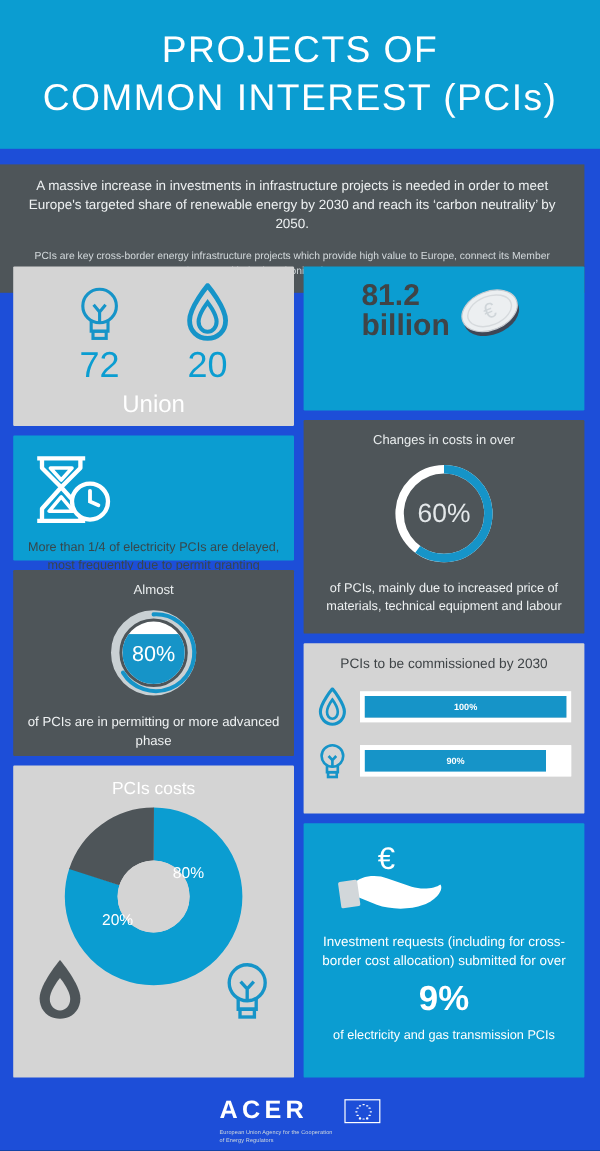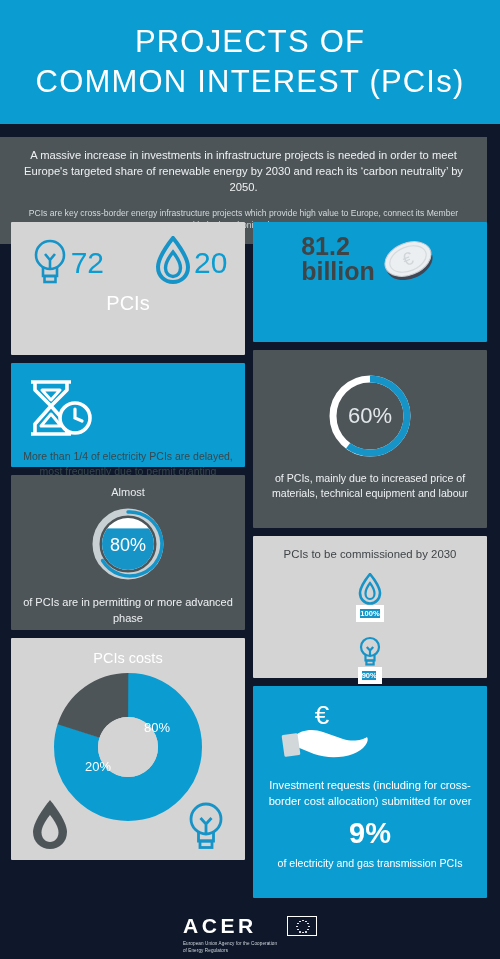--- a/index.html
+++ b/index.html
@@ -2,21 +2,21 @@
 <html><head>
 <meta charset="utf-8">
 <style>
   * { margin:0; padding:0; box-sizing:border-box; }
   body {
     width:500px; height:959px;
     background:#06303f;
     font-family:"Liberation Sans", sans-serif;
     overflow:hidden;
   }
-  .page { position:relative; width:500px; height:959px; background:#0f172a; }
+  .page { position:relative; width:500px; height:959px; background:#1d4ed8; }
 
   
   .header {
     background:#0b9dd1;
     height:124px;
     display:flex; flex-direction:column;
     align-items:center; justify-content:center;
   }
   .header h1 {
     color:#ffffff;
@@ -52,51 +52,51 @@
   .col { display:flex; flex-direction:column; gap:8px; width:234px; }
 
   .card { border-radius:1px; position:relative; }
   .bg-gray  { background:#d4d4d4; }
   .bg-blue  { background:#0b9dd1; }
   .bg-slate { background:#4e5559; }
 
   
   .c-counts { height:133px; padding:14px 0 0 0; text-align:center; }
   .counts-row { display:flex; justify-content:center; gap:48px; }
-  .count-item { display:flex; flex-direction:row; align-items:center; }
+  .count-item { display:flex; flex-direction:column; align-items:center; }
   .count-num { color:#0b9dd1; font-size:30px; font-weight:400; line-height:1; margin-top:4px; }
   .counts-label { color:#ffffff; font-size:20px; font-weight:400; margin-top:6px; }
 
   
   .c-hour { height:104px; padding:14px 10px 0 10px; text-align:center; }
   .c-hour .cap { color:#37474c; font-size:10.5px; line-height:1.45; margin-top:10px; }
 
   
   .c-g80 { height:155px; padding:11px 10px 0 10px; text-align:center; }
   .c-g80 .top { color:#e9edee; font-size:11px; }
   .c-g80 .cap { color:#eef1f2; font-size:11px; line-height:1.42; margin-top:9px; }
 
   
-  .c-costs { height:222px; padding:12px 0 0 0; text-align:center; }
+  .c-costs { height:260px; padding:12px 0 0 0; text-align:center; }
   .c-costs .title { color:#ffffff; font-size:14.5px; }
 
   
   .c-bill { height:120px; padding:10px 12px 0 12px; text-align:center; }
   .bill-row { display:flex; align-items:center; justify-content:center; gap:2px; }
   .bill-num { color:#3f4447; font-size:25px; font-weight:700; line-height:1.0; text-align:left; }
   .bill-num .b2 { display:block; }
   .c-bill .cap { color:#ffffff; font-size:10.6px; line-height:1.42; margin-top:9px; }
 
   .c-60 { height:178px; padding:11px 10px 0 10px; text-align:center; }
   .c-60 .top { color:#e9edee; font-size:10.8px; }
   .c-60 .cap { color:#eef1f2; font-size:10.6px; line-height:1.42; margin-top:8px; }
 
   .c-bars { height:142px; padding:12px 11px 0 11px; }
   .c-bars .title { color:#3f4447; font-size:11.4px; text-align:center; }
-  .bar-row { display:flex; align-items:center; gap:0; margin-top:13px;flex-direction:column; }
+  .bar-row { display:flex; align-items:center; gap:10px; margin-top:13px; }
   .bar-outer {
     flex:1; height:26px; background:#ffffff;
     border:4px solid #ffffff; display:flex; align-items:center;
   }
   .bar-fill {
     height:100%; background:#1694c8;
     display:flex; align-items:center; justify-content:center;
     color:#ffffff; font-size:7.6px; font-weight:700;
   }
 
@@ -168,21 +168,21 @@
           <div class="count-item">
             <span>
               <svg width="42" height="50" viewBox="0 0 42 50">
                 <path d="M21 2 C21 2 6 20 6 31 C6 40 12.7 46 21 46 C29.3 46 36 40 36 31 C36 20 21 2 21 2 Z" fill="none" stroke="#1694c8" stroke-width="4"></path>
                 <path d="M21 16 C21 16 13.5 25.5 13.5 32 C13.5 37 16.9 40.5 21 40.5 C25.1 40.5 28.5 37 28.5 32 C28.5 25.5 21 16 21 16 Z" fill="none" stroke="#1694c8" stroke-width="3.4"></path>
               </svg>
             </span>
             <span class="count-num">20</span>
           </div>
         </div>
-        <div class="counts-label">PCIs</div>
+        <div class="counts-label">Union</div>
       </div>
 
       <div class="card bg-blue c-hour">
         <span>
           <svg width="74" height="62" viewBox="0 0 74 62">
             <g fill="none" stroke="#ffffff" stroke-width="3.6" stroke-linejoin="round">
               <path d="M10 5 L50 5 M10 57 L50 57"></path>
               <path d="M14 5 L14 13 L30 29 L14 47 L14 57"></path>
               <path d="M46 5 L46 13 L30 29 L46 47 L46 57"></path>
               <path d="M21 13 L39 13 L30 23 Z" stroke-width="3"></path>
@@ -264,20 +264,21 @@
                 <ellipse cx="31" cy="27" rx="24" ry="16" fill="#eceff1" stroke="#c7ccd1" stroke-width="1"></ellipse>
                 <ellipse cx="31" cy="27" rx="19" ry="12" fill="none" stroke="#d6dadd" stroke-width="1.2"></ellipse>
                 <text x="31" y="33" text-anchor="middle" fill="#cfd5d9" font-size="18" font-family="Liberation Sans, sans-serif">€</text>
               </g>
             </svg>
           </span>
         </div>
       </div>
 
       <div class="card bg-slate c-60">
+        <div class="top">Changes in costs in over</div>
         <div style="display:flex;justify-content:center;margin-top:8px;">
           <svg width="94" height="94" viewBox="0 0 94 94">
             <circle cx="47" cy="47" r="37" fill="none" stroke="#ffffff" stroke-width="7"></circle>
             <circle cx="47" cy="47" r="37" fill="none" stroke="#1694c8" stroke-width="7" stroke-dasharray="139.5 93.0" transform="rotate(-90 47 47)"></circle>
             <text x="47" y="54" text-anchor="middle" fill="#e3e7e9" font-size="22" font-family="Liberation Sans, sans-serif">60%</text>
           </svg>
         </div>
         <p class="cap">of PCIs, mainly due to increased price of materials, technical equipment and labour</p>
       </div>
 

